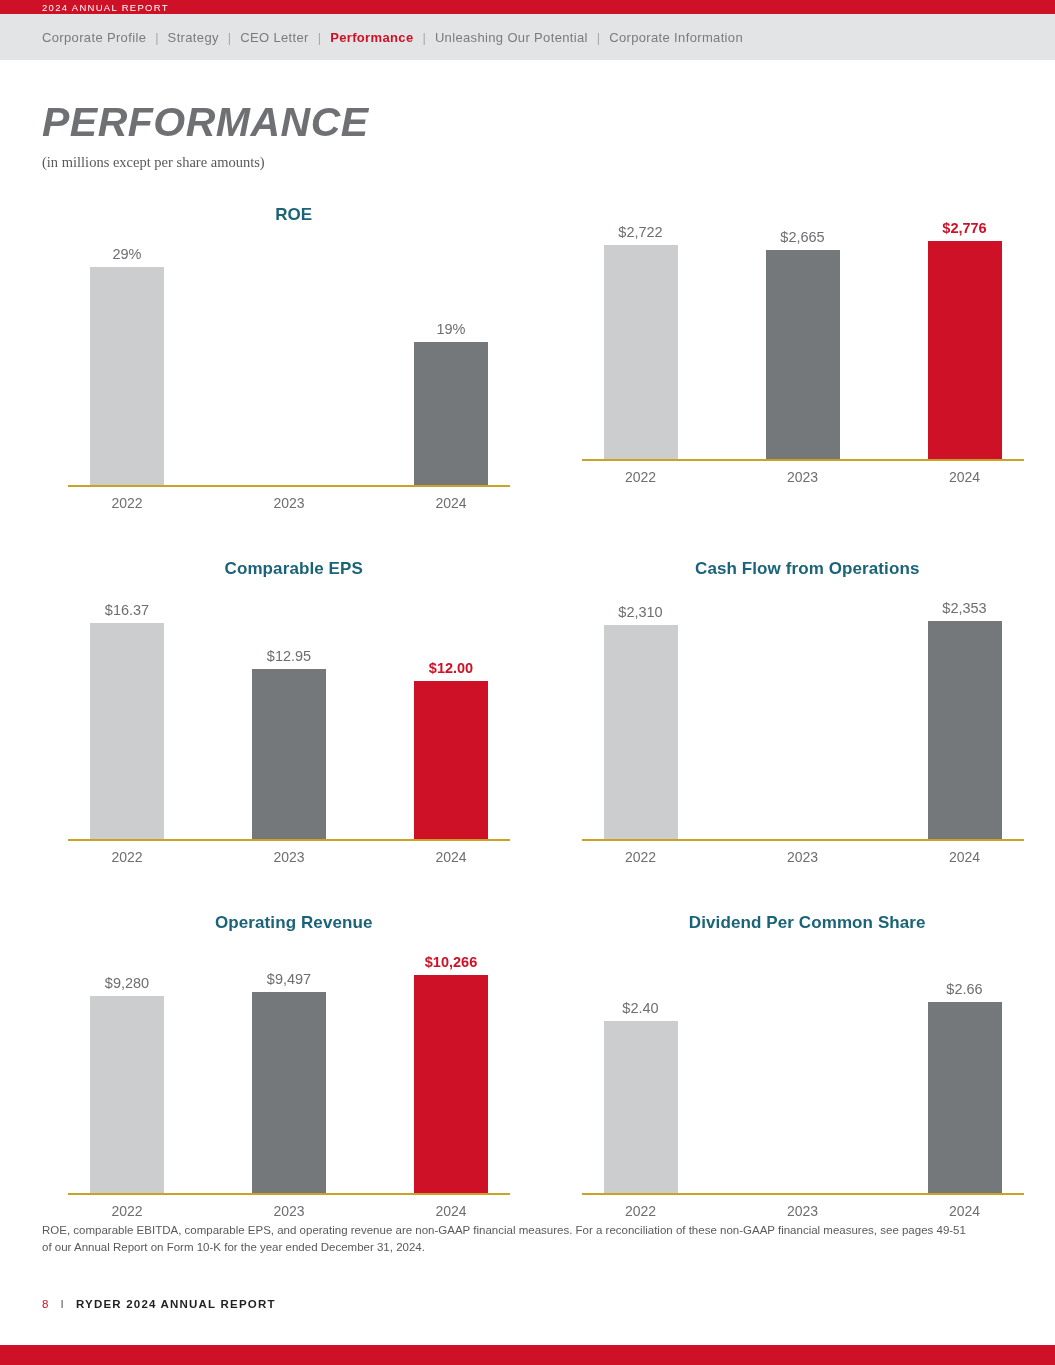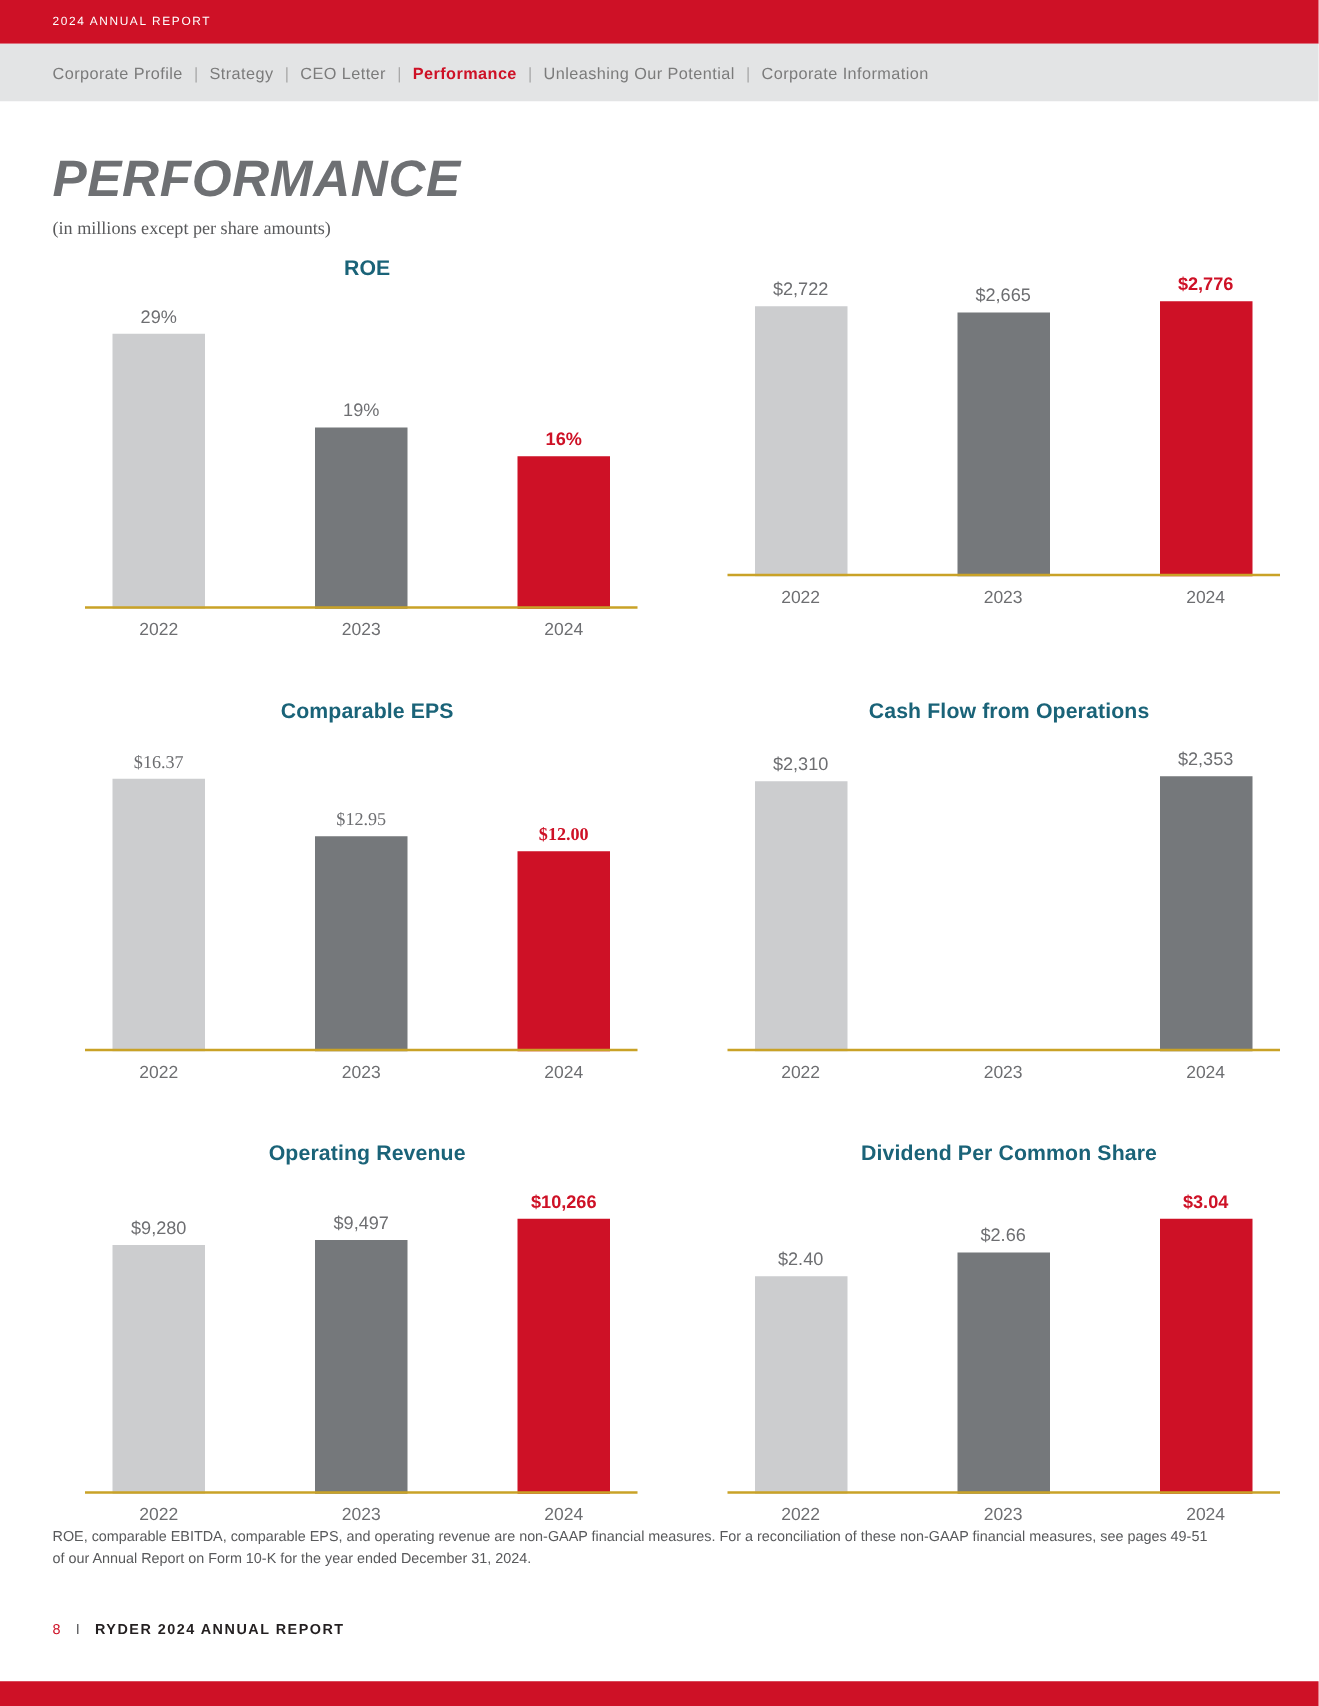--- a/index.html
+++ b/index.html
@@ -8,21 +8,21 @@
     width: 1055px;
     height: 1365px;
     background: #ffffff;
     font-family: "Liberation Sans", sans-serif;
     position: relative;
     overflow: hidden;
   }
 
   
   .top-bar {
-    height: 35px;
+    height: 14px;
     background: #CE1126;
     display: flex;
     align-items: center;
     padding-left: 42px;
   }
   .top-bar-text {
     color: #ffffff;
     font-size: 9.5px;
     letter-spacing: 1.3px;
     font-weight: 400;
@@ -224,24 +224,20 @@
         <div class="plot">
           <div class="plot-inner" style="height: 256px; gap: 20px;">
             <div class="bar-group">
               <div class="bar-label">29%</div>
               <div class="bar series-prior2" style="height: 220px;"></div>
             </div>
             <div class="bar-group">
               <div class="bar-label">19%</div>
               <div class="bar series-prior1" style="height: 145px;"></div>
             </div>
-            <div class="bar-group highlight">
-              <div class="bar-label">16%</div>
-              <div class="bar series-current" style="height: 122px;"></div>
-            </div>
             <div class="axis-line" style="bottom: 0px;"></div>
           </div>
           <div class="year-axis">
             <div class="year-label">2022</div>
             <div class="year-label">2023</div>
             <div class="year-label">2024</div>
           </div>
         </div>
       </div>
       <div class="chart-cell right">
@@ -266,21 +262,21 @@
             <div class="year-label">2023</div>
             <div class="year-label">2024</div>
           </div>
         </div>
       </div>
     </div>
     <div class="chart-row" style="margin-top: 48px;">
       <div class="chart-cell left">
         <div class="chart-heading">Comparable EPS</div>
         <div class="plot">
-          <div class="plot-inner" style="height: 256px; font-family: Liberation Serif, serif;">
+          <div class="plot-inner" style="height: 256px;">
             <div class="bar-group">
               <div class="bar-label">$16.37</div>
               <div class="bar series-prior2" style="height: 218px;"></div>
             </div>
             <div class="bar-group">
               <div class="bar-label">$12.95</div>
               <div class="bar series-prior1" style="height: 172px;"></div>
             </div>
             <div class="bar-group highlight">
               <div class="bar-label">$12.00</div>
@@ -347,24 +343,20 @@
         <div class="chart-heading">Dividend Per Common Share</div>
         <div class="plot">
           <div class="plot-inner" style="height: 256px;">
             <div class="bar-group">
               <div class="bar-label">$2.40</div>
               <div class="bar series-prior2" style="height: 174px;"></div>
             </div>
             <div class="bar-group">
               <div class="bar-label">$2.66</div>
               <div class="bar series-prior1" style="height: 193px;"></div>
-            </div>
-            <div class="bar-group highlight">
-              <div class="bar-label">$3.04</div>
-              <div class="bar series-current" style="height: 220px;"></div>
             </div>
             <div class="axis-line" style="bottom: 0px;"></div>
           </div>
           <div class="year-axis">
             <div class="year-label">2022</div>
             <div class="year-label">2023</div>
             <div class="year-label">2024</div>
           </div>
         </div>
       </div>

